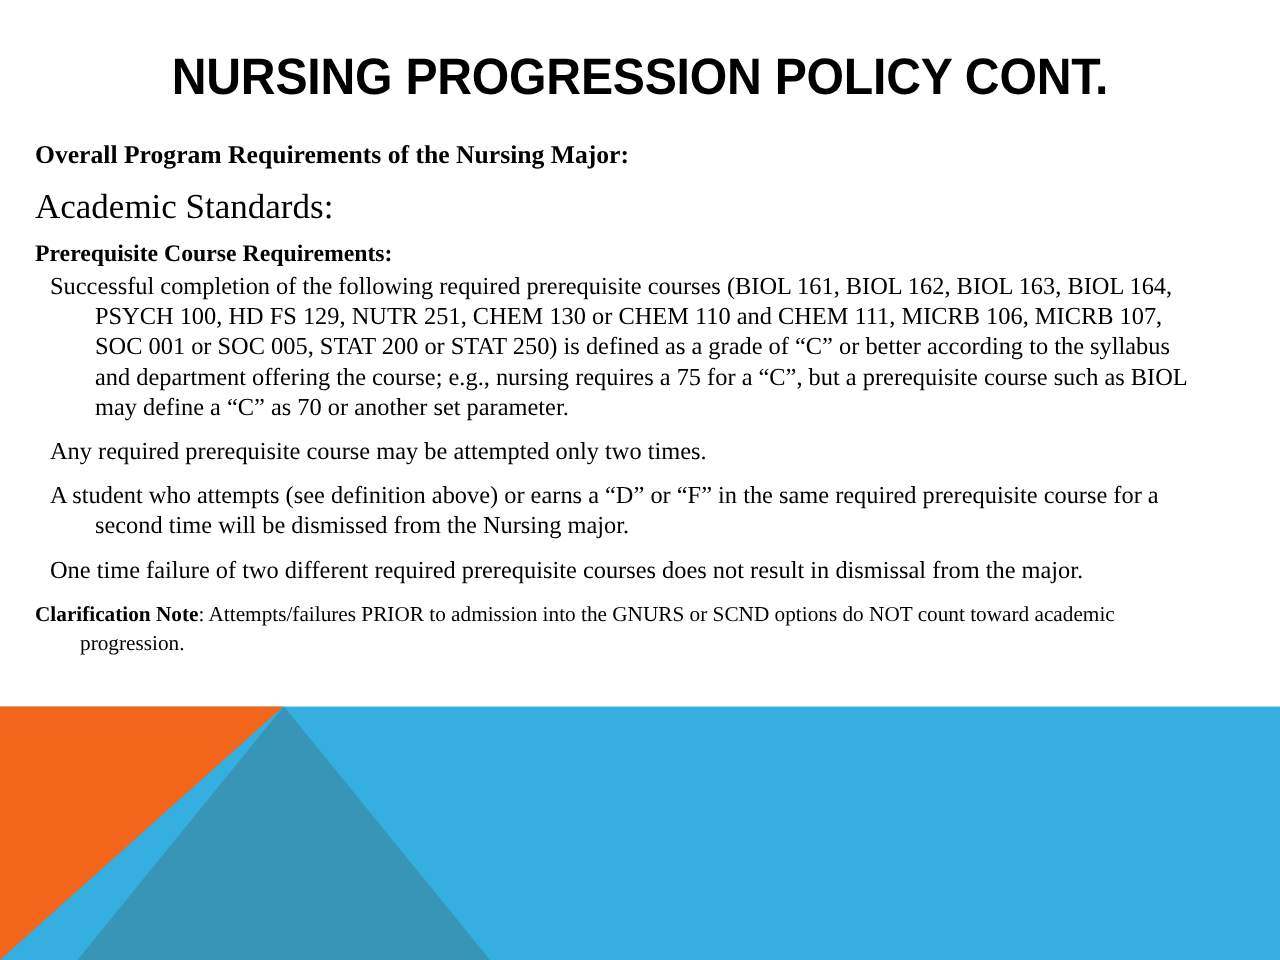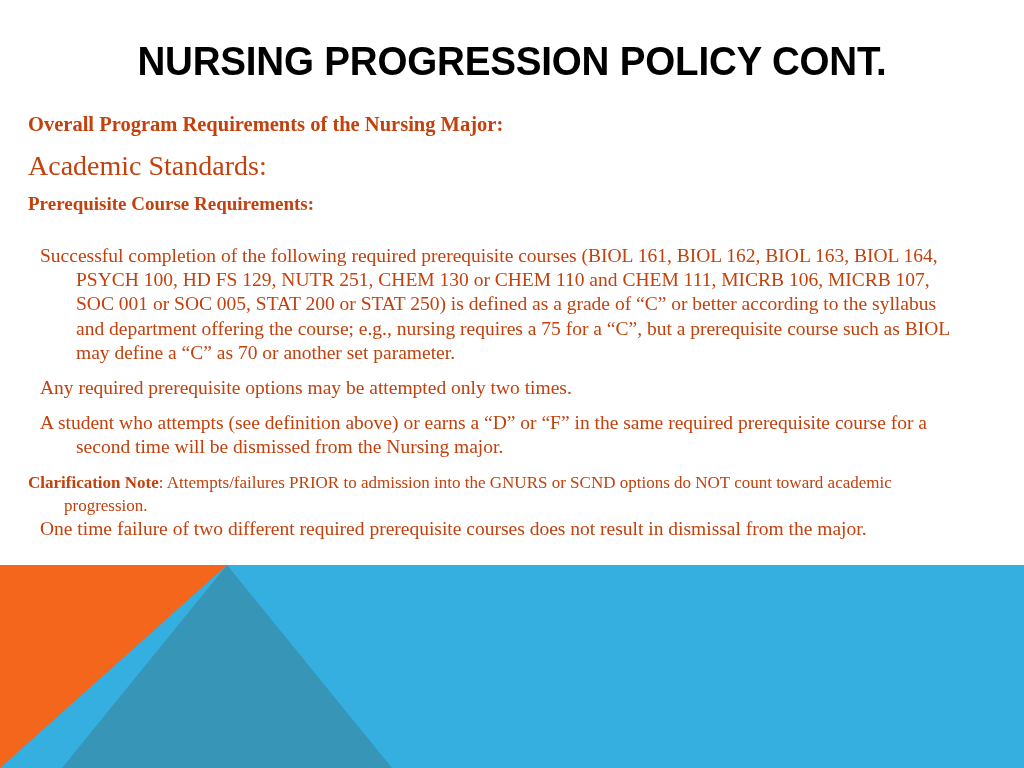--- a/index.html
+++ b/index.html
@@ -48,21 +48,21 @@
     position: absolute;
     left: 28px;
     top: 112px;
     width: 940px;
   }
 
   .para {
     margin: 0 0 0 0;
     padding: 0;
     text-align: left;
-    color: #c2410c;
+    color: #000000;
   }
 
   
   .hang {
     padding-left: 36px;
     text-indent: -36px;
   }
 
   .h-major {
     font-size: 20.5px;
@@ -75,21 +75,21 @@
     font-size: 28px;
     line-height: 27px;
     font-weight: normal;
     margin-bottom: 13px;
   }
 
   .h-prereq {
     font-size: 19px;
     line-height: 24px;
     font-weight: bold;
-    margin-bottom: 28px;
+    margin-bottom: 2px;
   }
 
   .p-body {
     font-size: 19.5px;
     line-height: 24.2px;
     font-weight: normal;
     margin-bottom: 11px;
     margin-left: 12px;
   }
 
@@ -129,27 +129,27 @@
   <div class="body-block">
 
     <p class="para h-major">Overall Program Requirements of the Nursing Major:</p>
 
     <p class="para h-standards">Academic Standards:</p>
 
     <p class="para h-prereq">Prerequisite Course Requirements:</p>
 
     <p class="para p-body hang">Successful completion of the following required prerequisite courses (BIOL 161, BIOL 162, BIOL 163, BIOL 164, PSYCH 100, HD FS 129, NUTR 251, CHEM 130 or CHEM 110 and CHEM 111, MICRB 106, MICRB 107, SOC 001 or SOC 005, STAT 200 or STAT 250) is defined as a grade of “C” or better according to the syllabus and department offering the course; e.g., nursing requires a 75 for a “C”, but a prerequisite course such as BIOL may define a “C” as 70 or another set parameter.</p>
 
-    <p class="para p-body hang">Any required prerequisite options may be attempted only two times.</p>
+    <p class="para p-body hang">Any required prerequisite course may be attempted only two times.</p>
 
     <p class="para p-body hang">A student who attempts (see definition above) or earns a “D” or “F” in the same required prerequisite course for a second time will be dismissed from the Nursing major.</p>
 
+    <p class="para p-body hang">One time failure of two different required prerequisite courses does not result in dismissal from the major.</p>
+
     <p class="para p-note hang"><span class="note-label">Clarification Note</span><span>: Attempts/failures PRIOR to admission into the GNURS or SCND options do NOT count toward academic progression.</span></p>
-
-    <p class="para p-body hang">One time failure of two different required prerequisite courses does not result in dismissal from the major.</p>
 
   </div>
 
   <div class="footer-deco">
     <svg viewBox="0 0 1024 203" preserveAspectRatio="none">
       <rect id="deco-bg" x="0" y="0" width="1024" height="203" fill="#35AEE0"></rect>
       <polygon id="deco-orange" points="0,0 227,0 0,203" fill="#F4661B"></polygon>
       <polygon id="deco-teal" points="227,0 392,203 62,203" fill="#3795B8"></polygon>
     </svg>
   </div>

